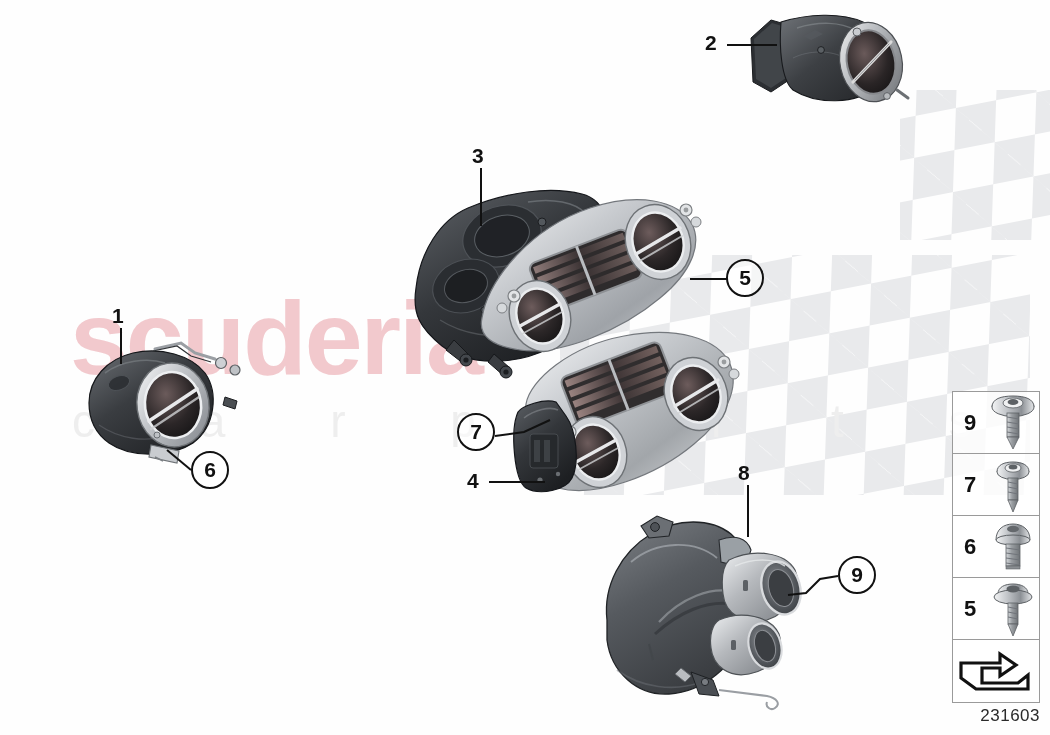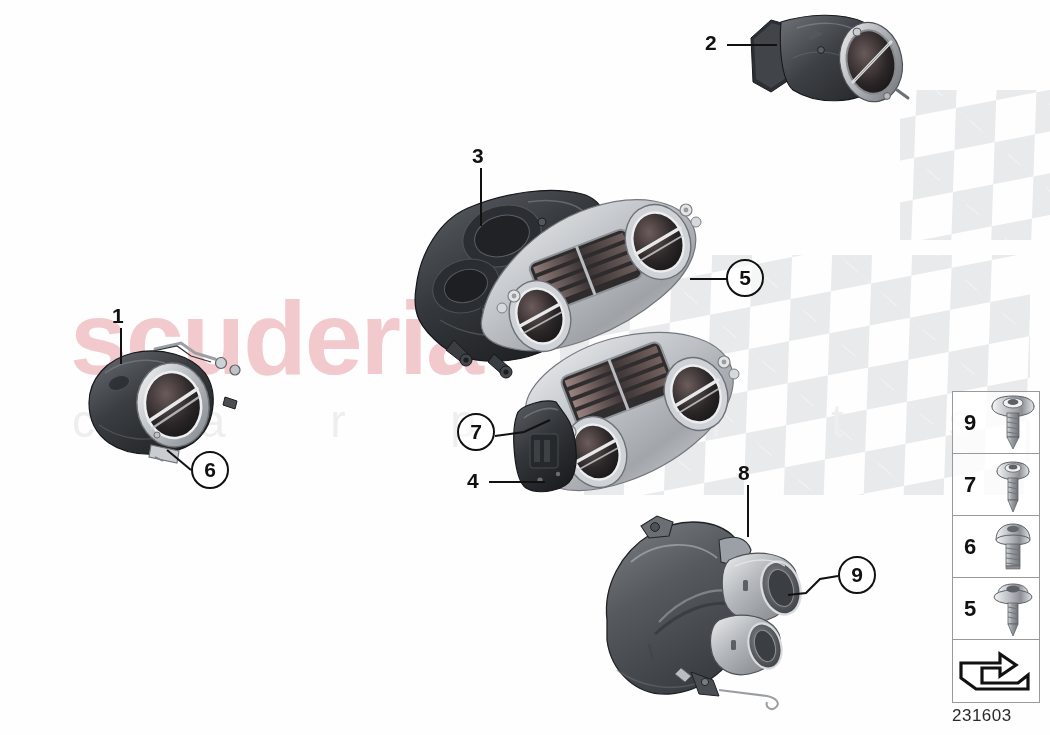--- a/index.html
+++ b/index.html
@@ -46,21 +46,21 @@
      font-weight:bold;font-size:21px;color:#111;box-sizing:border-box;}
 
   
   .legend{position:absolute;left:952px;top:391px;width:88px;height:312px;
           border:1px solid #9a9a9a;box-sizing:border-box;background:rgba(255,255,255,0.8);}
   .legend-row{height:62px;border-bottom:1px solid #9a9a9a;box-sizing:border-box;
      display:flex;align-items:center;}
   .legend-row:last-child{border-bottom:none;}
   .legend-num{width:34px;text-align:center;font-weight:bold;font-size:22px;color:#111;}
   .legend-art{flex:1;height:100%;position:relative;}
-  .legend-caption{position:absolute;left:952px;top:706px;width:88px;text-align:left;
+  .legend-caption{position:absolute;left:952px;top:706px;width:88px;text-align:right;
      font-size:17px;color:#2a2a2a;letter-spacing:0.5px;}
 
   svg{display:block;overflow:visible;}
 </style>
 </head>
 <body>
 
 <div id="stage">
 
   <div class="wm-flag">

